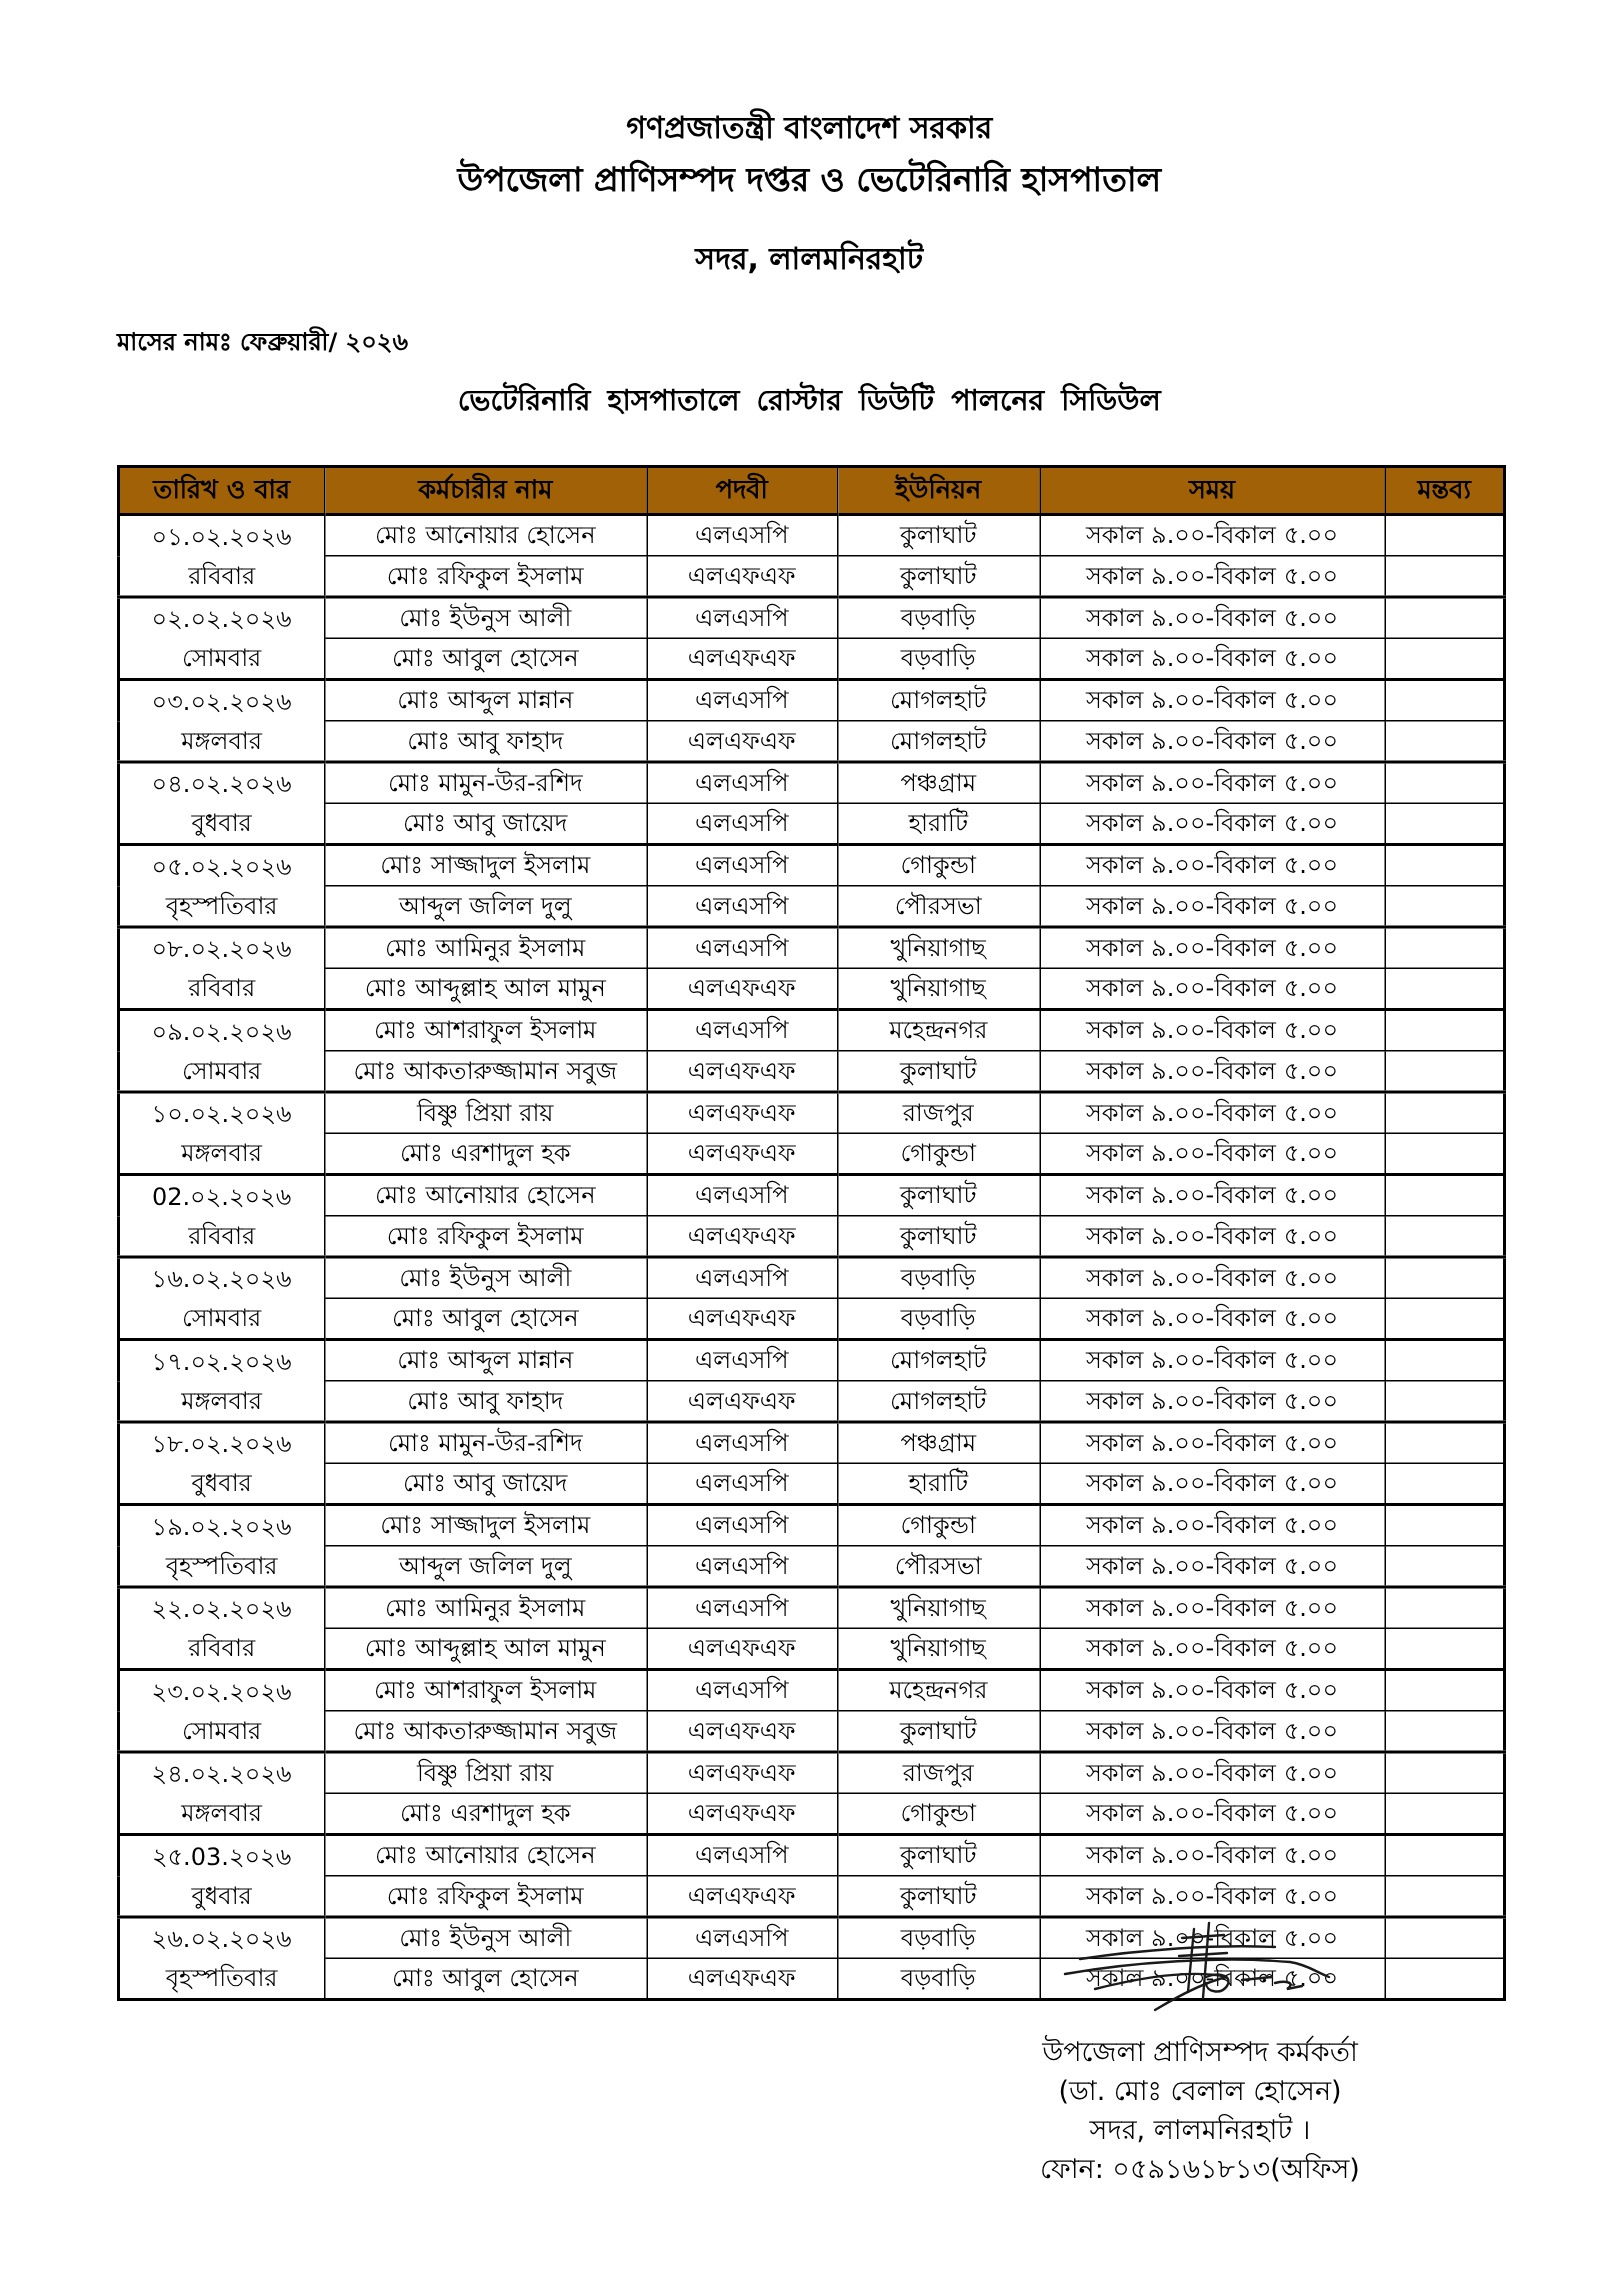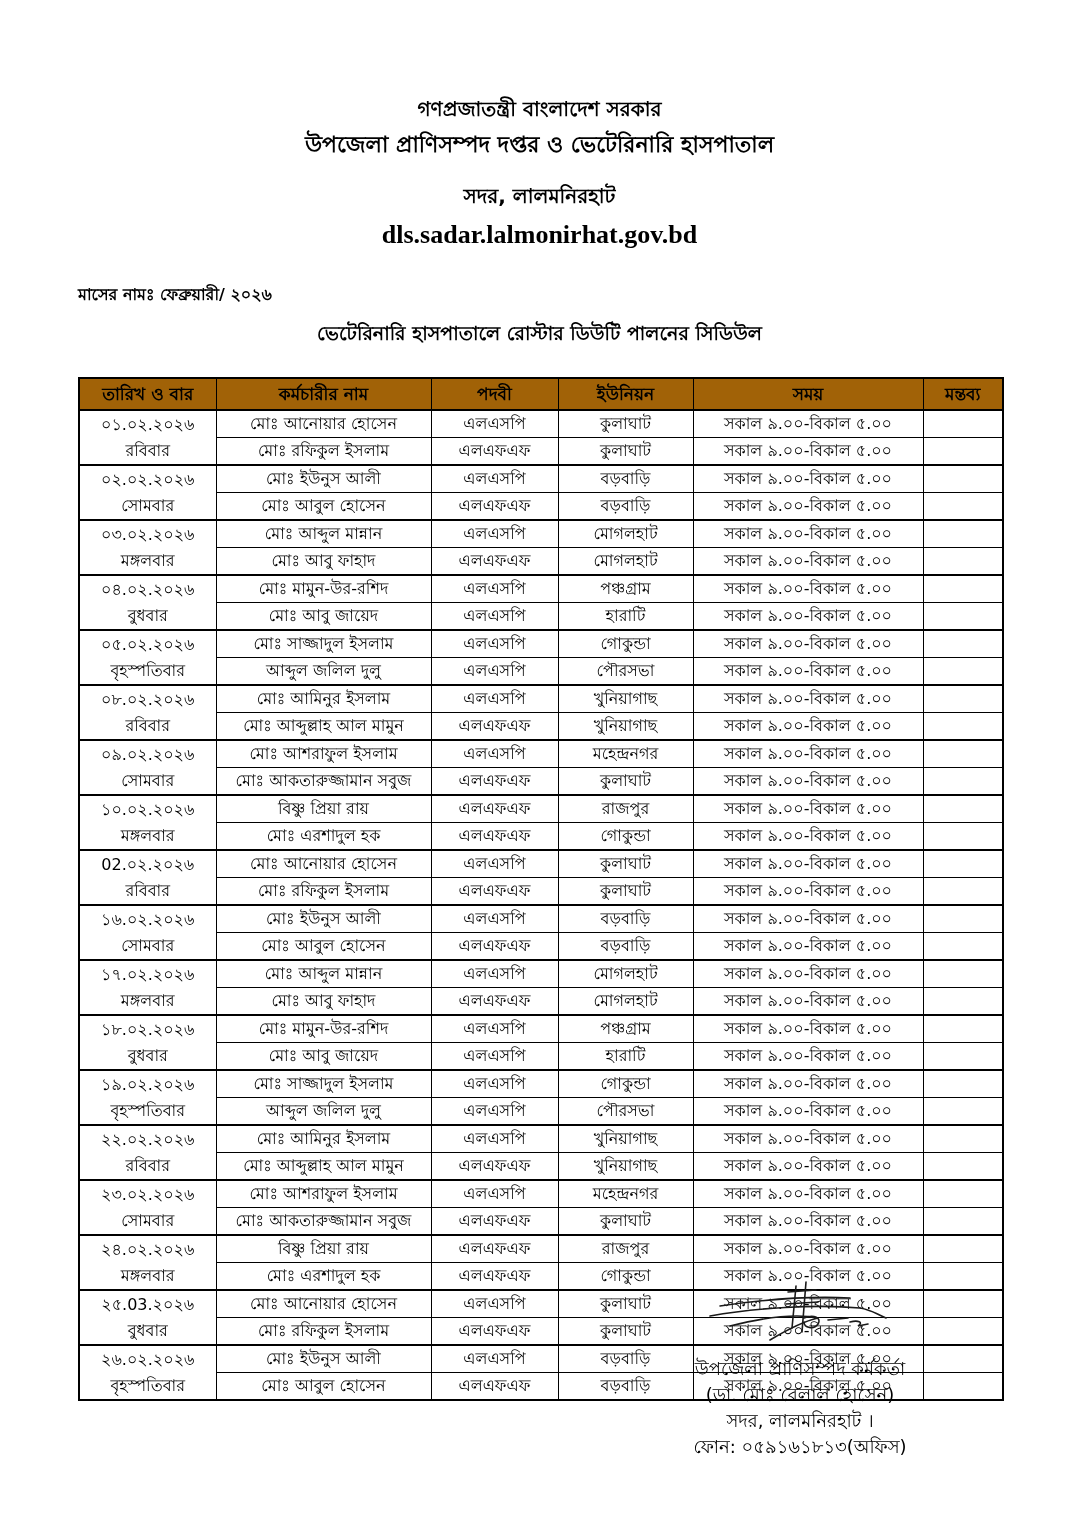--- a/index.html
+++ b/index.html
@@ -3,32 +3,33 @@
 <meta charset="utf-8">
 <style>
   html,body{margin:0;padding:0;}
   body{
     width:1079px;height:1519px;
     background:#ffffff;color:#000;
     font-family:"DejaVu Sans","Liberation Sans",sans-serif;
     position:relative;overflow:hidden;
   }
   .page-header{ text-align:center; padding-top:70px; line-height:1.5; }
-  .gov-line1{ font-size:20px; font-weight:bold;margin-top:24px; }
+  .gov-line1{ font-size:20px; font-weight:bold; }
   .gov-line2{ font-size:22px; font-weight:bold; margin-top:4px; }
   .gov-line3{ font-size:20px; font-weight:bold; margin-top:20px; }
   .gov-url{ font-size:26px; font-weight:bold; font-family:"Liberation Serif","DejaVu Serif",serif; margin-top:4px; }
 
   .month-label{
     margin:28px 0 0 78px;
     font-size:16px; font-weight:bold;
   }
   .table-title{
     text-align:center; font-size:19px; font-weight:bold;
     margin-top:10px;
+    font-family:Liberation Mono, monospace;
   }
 
   table.roster{
     border-collapse:collapse;
     table-layout:fixed;
     margin:26px 0 0 78px;
     width:924px;
     border:2px solid #000;
   }
   table.roster th, table.roster td{
@@ -63,21 +64,20 @@
   .sig-scribble{ display:block; margin:0 auto 6px auto; }
   .sig-line{ font-size:18px; line-height:1.45; }
 </style>
 </head>
 <body>
 
 <div class="page-header">
   <div class="gov-line1">গণপ্রজাতন্ত্রী বাংলাদেশ সরকার</div>
   <div class="gov-line2">উপজেলা প্রাণিসম্পদ দপ্তর ও ভেটেরিনারি হাসপাতাল</div>
   <div class="gov-line3">সদর, লালমনিরহাট</div>
-  <div class="gov-url">dls.sadar.lalmonirhat.gov.bd</div>
 </div>
 
 <div class="month-label">মাসের নামঃ ফেব্রুয়ারী/ ২০২৬</div>
 <div class="table-title">ভেটেরিনারি হাসপাতালে রোস্টার ডিউটি পালনের সিডিউল</div>
 
 <table class="roster">
   <colgroup>
     <col style="width:137px">
       <col style="width:215px">
       <col style="width:127px">

